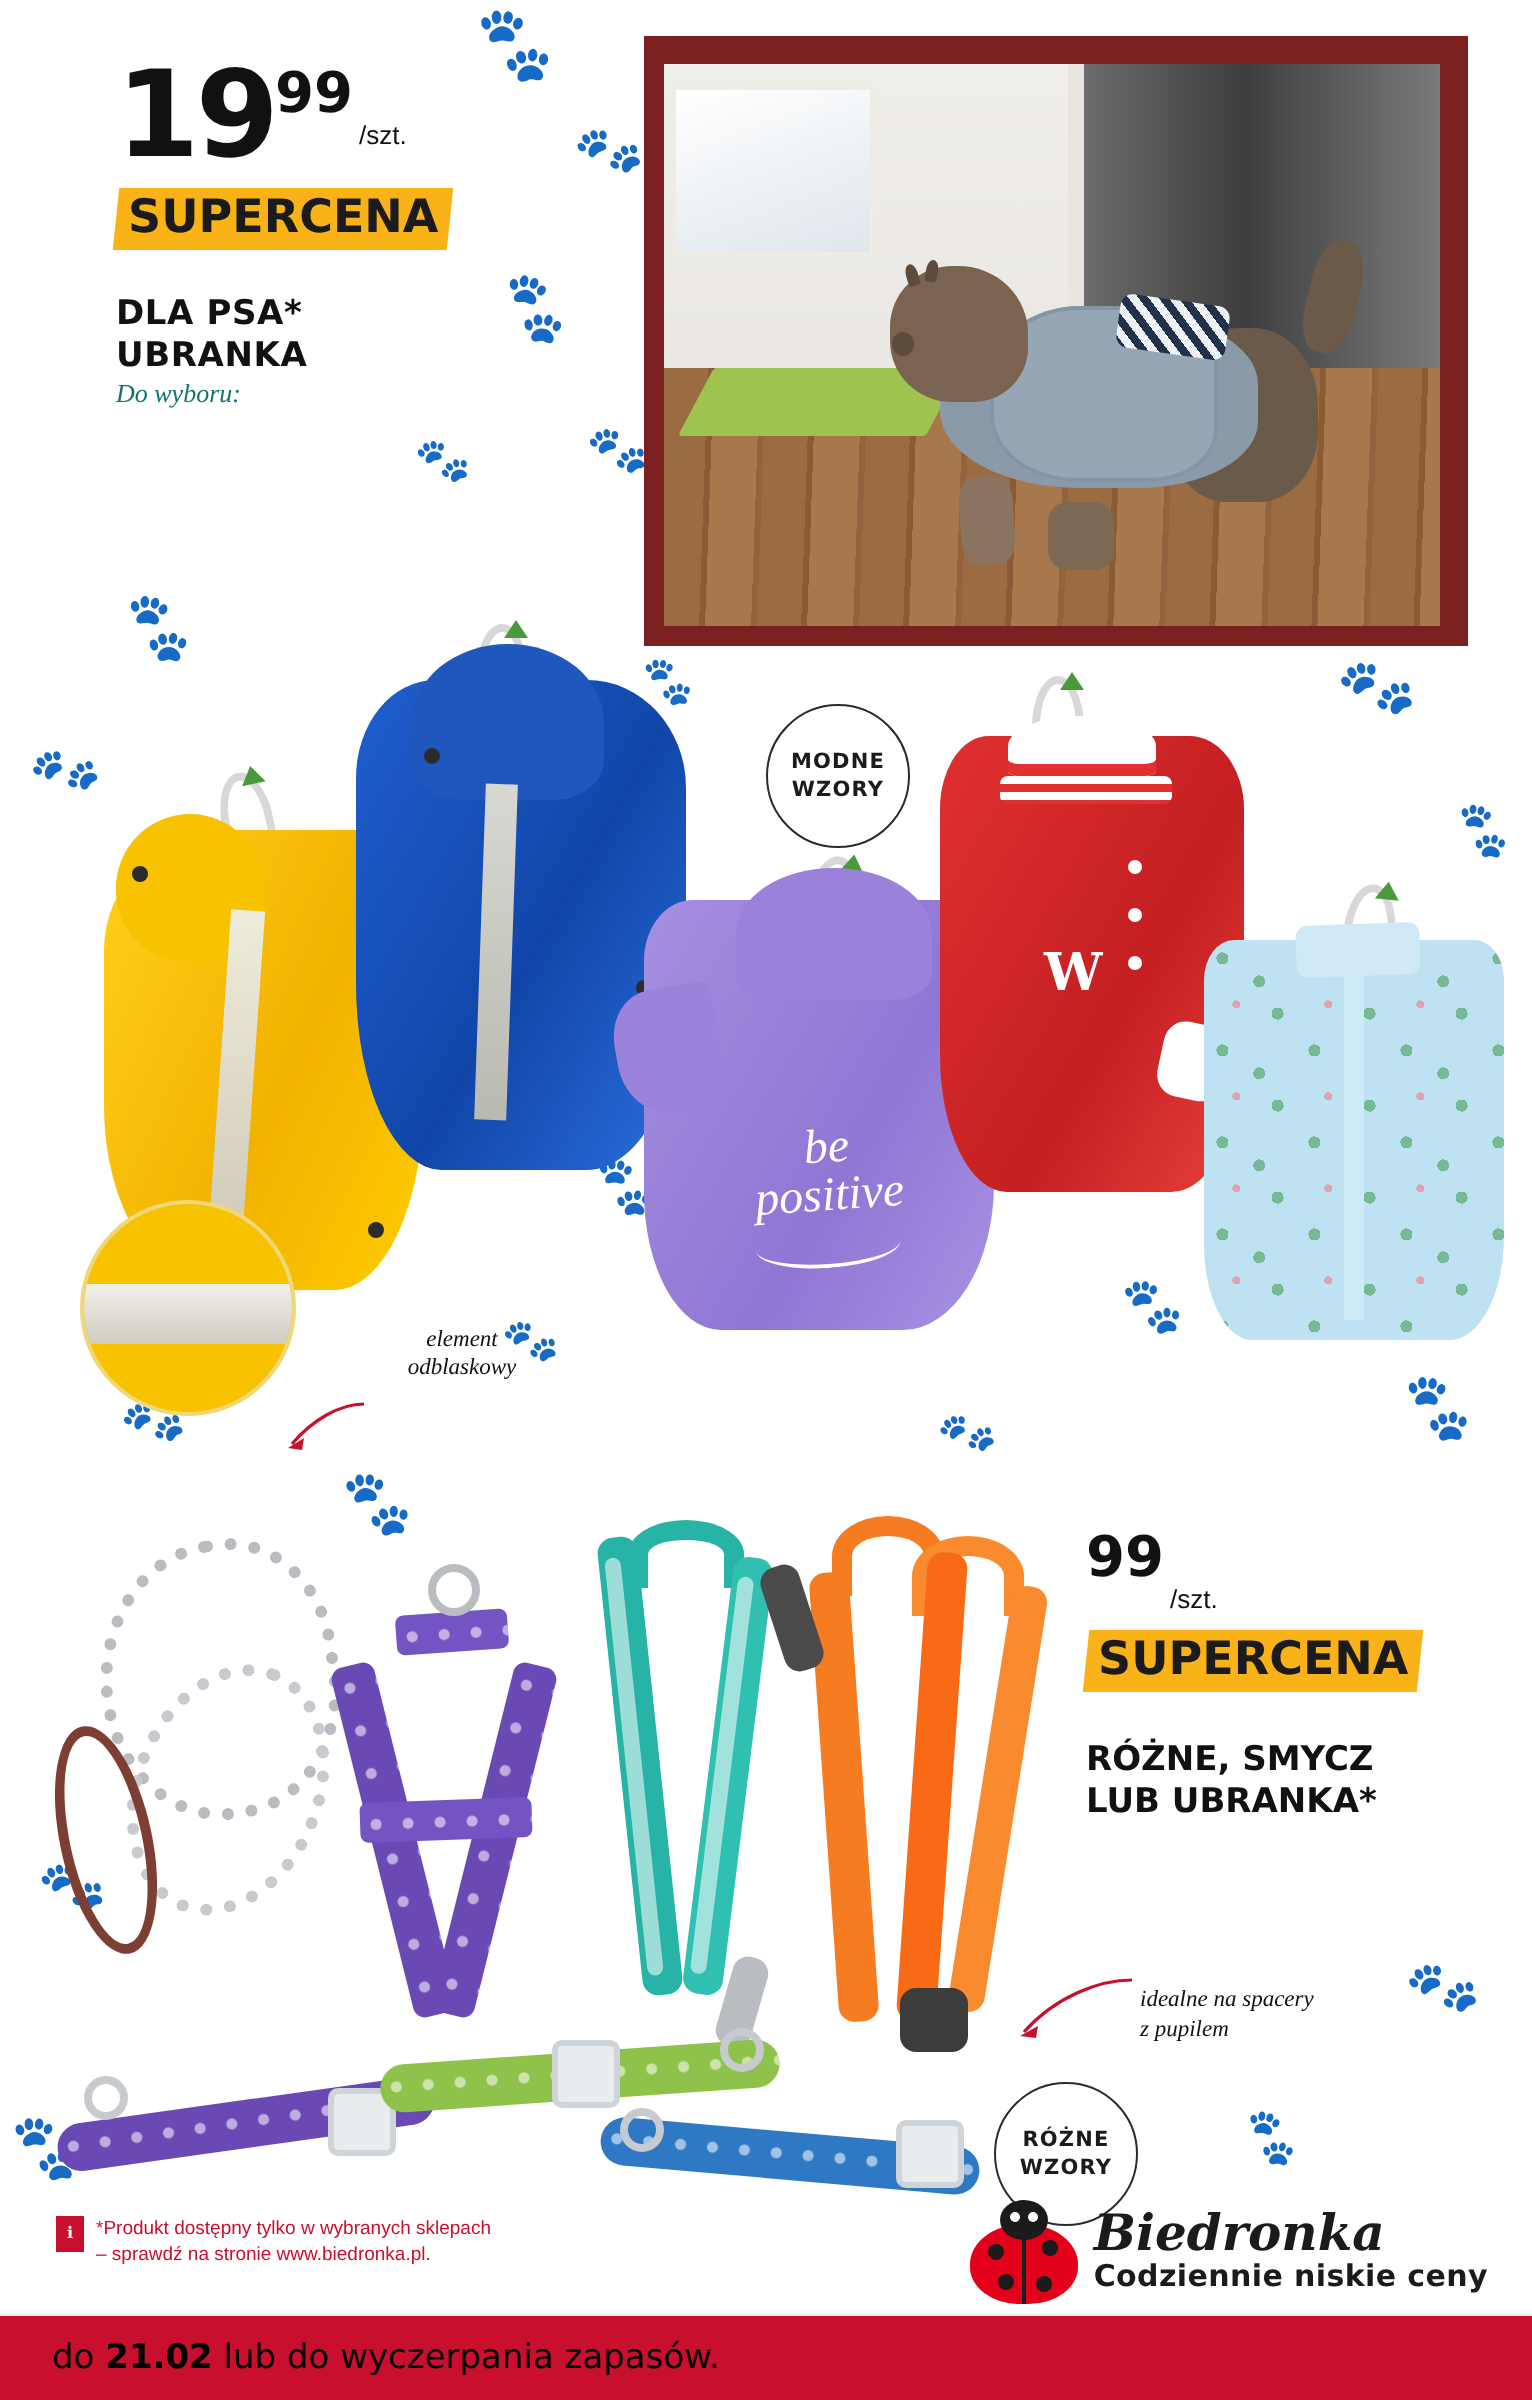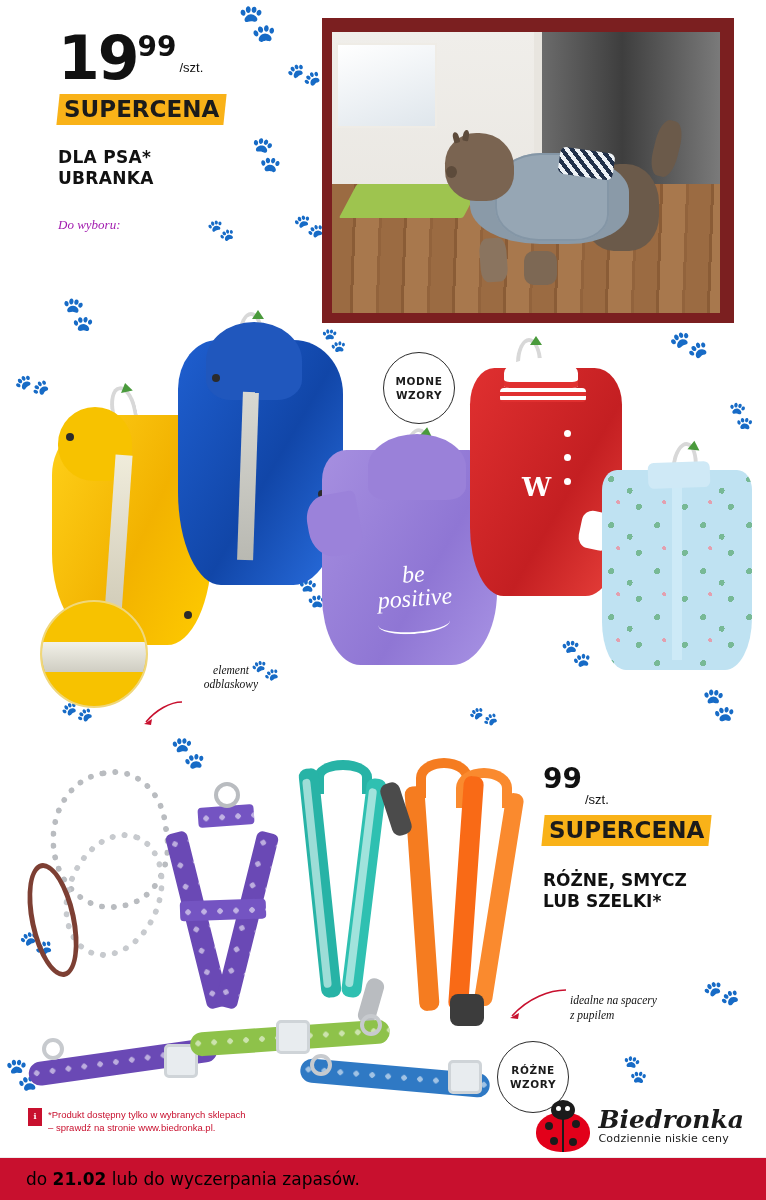--- a/index.html
+++ b/index.html
@@ -89,22 +89,22 @@
     font-size: 17px;
     line-height: 21px;
     color: #111;
     margin-top: 22px;
     letter-spacing: .3px;
   }
   .do-wyboru {
     font-family: "Liberation Serif", serif;
     font-style: italic;
     font-size: 13px;
-    color: #a21caf;
-    margin-top: 28px;
+    color: #0f766e;
+    margin-top: 0;
   }
   ul.bullets {
     margin-top: 3px;
     list-style: none;
   }
   ul.bullets li {
     font-family: "Liberation Serif", serif;
     font-style: italic;
     font-size: 12.5px;
     line-height: 17px;
@@ -660,22 +660,22 @@
   .logo-text .bied {
     font-family: "DejaVu Serif", serif;
     font-weight: 700;
     font-style: italic;
     font-size: 25px;
     color: #1b1b1b;
     line-height: 24px;
   }
   .logo-text .slogan {
     font-family: "DejaVu Sans", sans-serif;
-    font-weight: 400;
-    font-size: 11px;
+    font-weight: 700;
+    font-size: 15px;
     color: #1b1b1b;
     letter-spacing: .2px;
   }
 
   
   .bottom-bar {
     position: absolute;
     left: 0; bottom: 0;
     width: 100%;
     height: 42px;
@@ -925,21 +925,21 @@
   <div class="price-block-2">
     <div class="price-row">
       <span class="price-frac">99</span>
       <span class="price-unit">/szt.</span>
     </div>
     <div class="supercena">
       <span>SUPERCENA</span>
     </div>
     <div class="prod-title-2">
       <div>RÓŻNE, SMYCZ</div>
-      <div>LUB SZELKI*</div>
+      <div>LUB UBRANKA*</div>
     </div>
   </div>
 
   <div class="idealne">
     <span>idealne na spacery</span><br>
     <span>z pupilem</span>
   </div>
   <svg class="arrow-idealne" viewBox="0 0 62 34">
     <path d="M60 4 C44 4 22 12 6 30" stroke="#c8102e" stroke-width="1.6" fill="none"></path>
     <path d="M4 32 L13 27 L12 33 Z" fill="#c8102e"></path>

